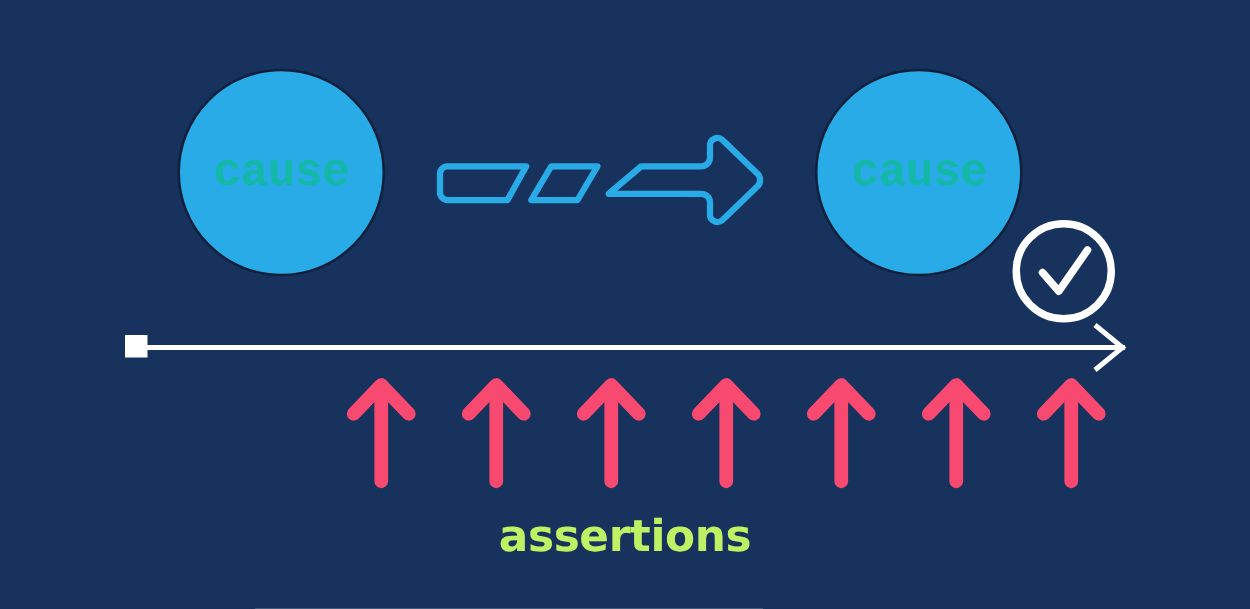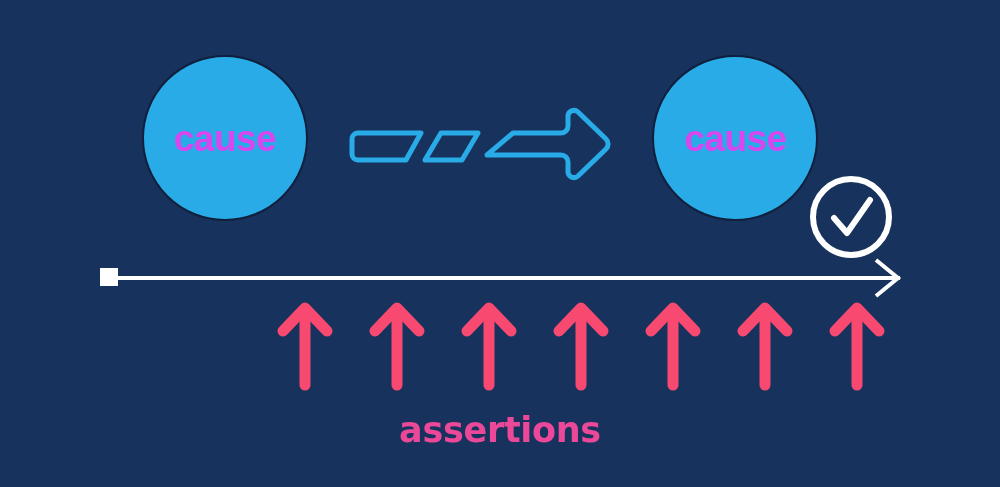--- a/index.html
+++ b/index.html
@@ -25,22 +25,22 @@
     left: 0;
     width: 1000px;
     height: 487px;
     display: block;
   }
   .node-label {
     position: absolute;
     display: flex;
     align-items: center;
     justify-content: center;
-    color: #d946ef;
-    font-family: Liberation Sans, sans-serif;
+    color: #14b8a6;
+    font-family: Liberation Mono, monospace;
     font-weight: bold;
     font-size: 37px;
     letter-spacing: -0.5px;
     white-space: nowrap;
     pointer-events: none;
   }
   #cause-label {
     left: 143px;
     top: 57px;
     width: 164px;
@@ -51,21 +51,21 @@
     top: 57px;
     width: 165px;
     height: 164px;
   }
   #assertions-caption {
     position: absolute;
     left: 0;
     top: 410px;
     width: 1000px;
     text-align: center;
-    color: #ec4899;
+    color: #bef264;
     font-family: "DejaVu Sans", "Liberation Sans", sans-serif;
     font-weight: bold;
     font-size: 35px;
     letter-spacing: -0.3px;
   }
 </style>
 </head>
 <body>
 
 <div class="canvas">

